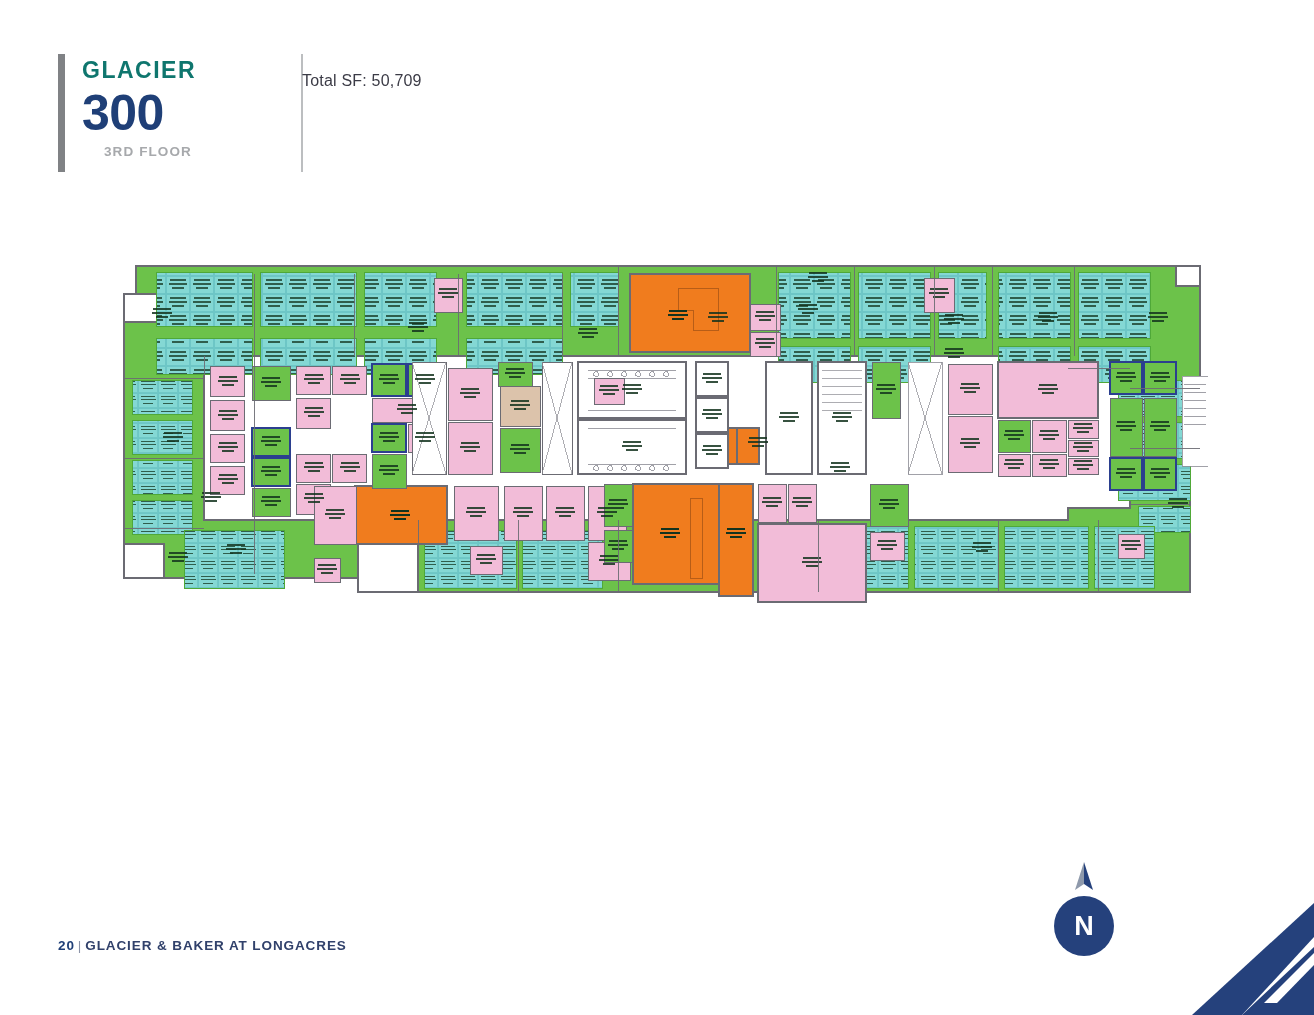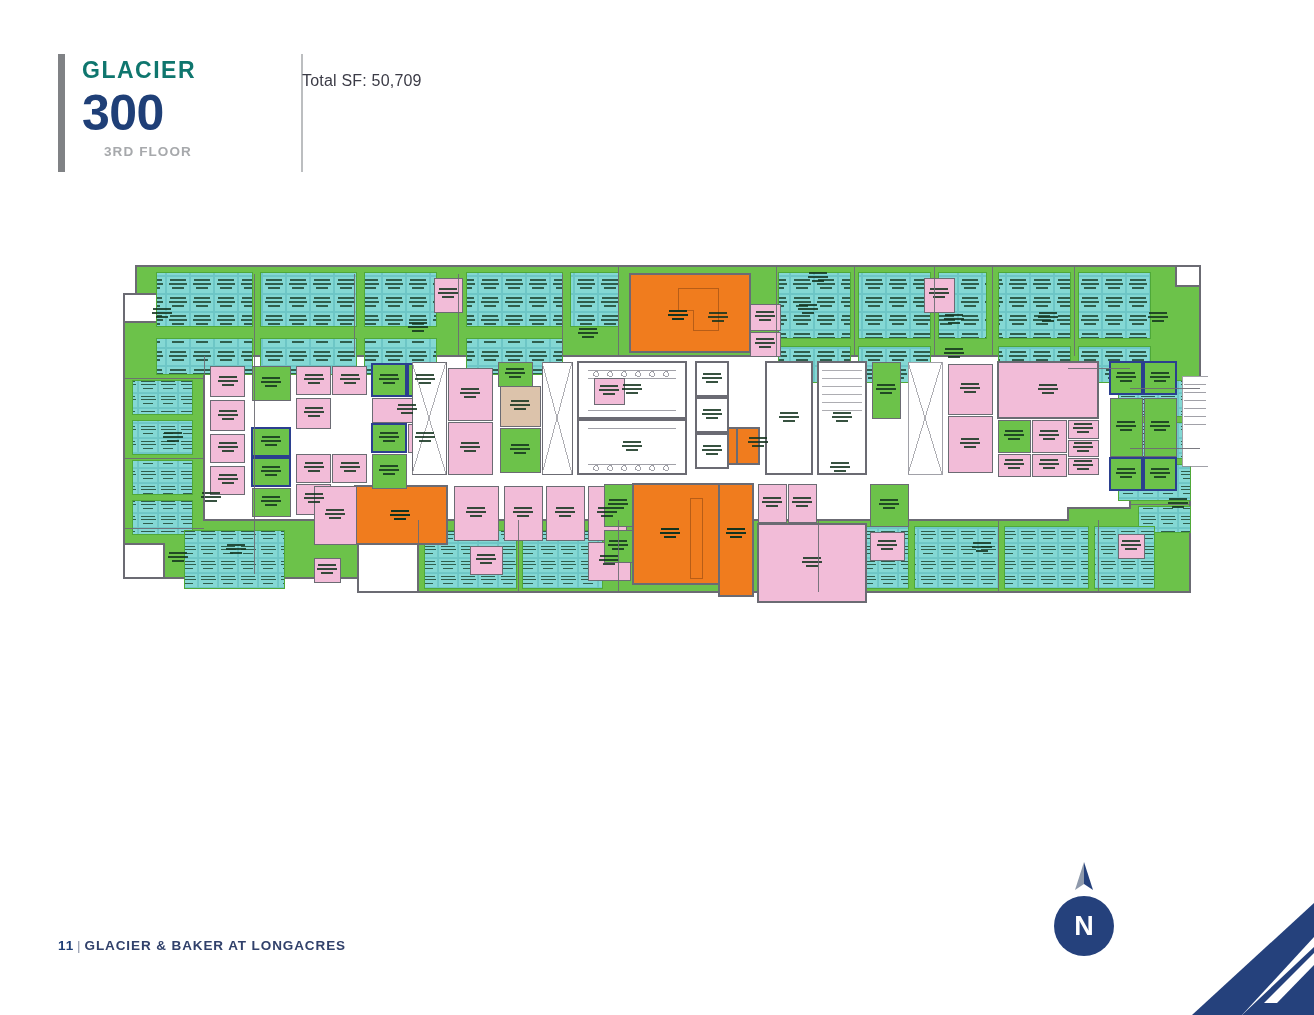--- a/index.html
+++ b/index.html
@@ -403,14 +403,14 @@
   <div id="north-letter">N</div>
 </div>
 
 <svg id="logo" viewBox="0 0 200 130">
   <polygon points="78,130 200,18 200,52 128,130" fill="#25417c"></polygon>
   <polygon points="128,130 200,62 200,130" fill="#25417c"></polygon>
   <polygon points="150,118 200,68 200,80 163,118" fill="#ffffff"></polygon>
 </svg>
 
 <div id="footer">
-  <span class="pg">11</span><span class="sep">|</span><span>GLACIER &amp; BAKER AT LONGACRES</span>
+  <span class="pg">20</span><span class="sep">|</span><span>GLACIER &amp; BAKER AT LONGACRES</span>
 </div>
 
 </body></html>

